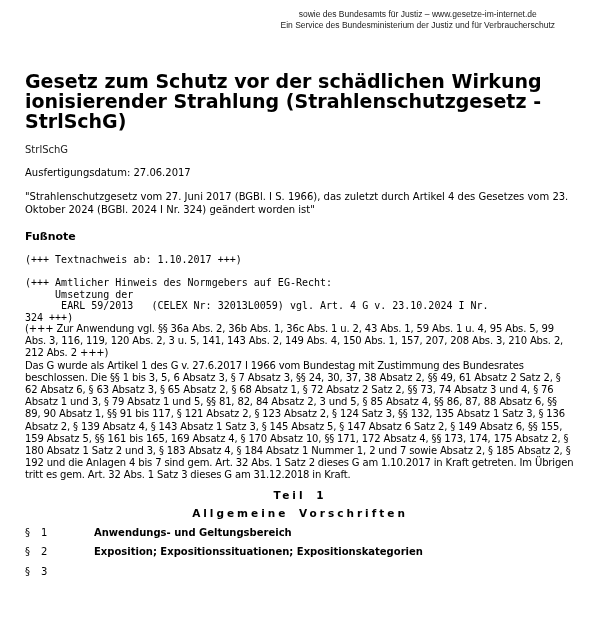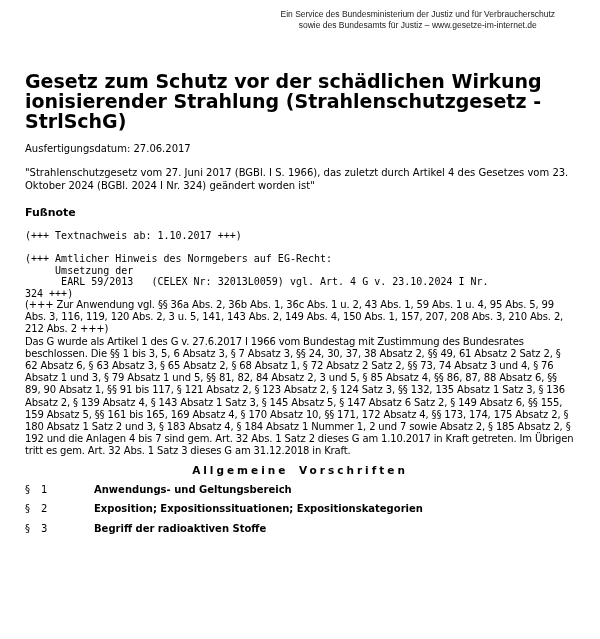--- a/index.html
+++ b/index.html
@@ -65,26 +65,27 @@
   .toc-mark { width: 16px; flex: none; }
   .toc-num { width: 53px; flex: none; }
   .toc-label { flex: 1; font-weight: bold; }
 </style>
 </head>
 <body>
 
 <div class="page">
 
   <div class="service">
+    <div>sowie des Bundesamts für Justiz – www.gesetze-im-internet.de</div>
     <div>Ein Service des Bundesministerium der Justiz und für Verbraucherschutz</div>
-    <div>sowie des Bundesamts für Justiz – www.gesetze-im-internet.de</div>
   </div>
 
   <h1 class="title">Gesetz zum Schutz vor der schädlichen Wirkung ionisierender Strahlung (Strahlenschutzgesetz - StrlSchG)</h1>
 
+  <p class="abbr">StrlSchG</p>
 
   <p class="meta-line">Ausfertigungsdatum: 27.06.2017</p>
 
 
   <p class="quote">"Strahlenschutzgesetz vom 27. Juni 2017 (BGBl. I S. 1966), das zuletzt durch Artikel 4 des Gesetzes vom 23. Oktober 2024 (BGBl. 2024 I Nr. 324) geändert worden ist"</p>
 
 
   <h2 class="section-heading">Fußnote</h2>
 
   <pre class="footnote-pre">(+++ Textnachweis ab: 1.10.2017 +++)
@@ -92,34 +93,34 @@
 (+++ Amtlicher Hinweis des Normgebers auf EG-Recht:
      Umsetzung der
       EARL 59/2013   (CELEX Nr: 32013L0059) vgl. Art. 4 G v. 23.10.2024 I Nr.
 324 +++)</pre>
 
   <p class="note">(+++ Zur Anwendung vgl. §§ 36a Abs. 2, 36b Abs. 1, 36c Abs. 1 u. 2, 43 Abs. 1, 59 Abs. 1 u. 4, 95 Abs. 5, 99 Abs. 3, 116, 119, 120 Abs. 2, 3 u. 5, 141, 143 Abs. 2, 149 Abs. 4, 150 Abs. 1, 157, 207, 208 Abs. 3, 210 Abs. 2, 212 Abs. 2 +++)</p>
 
   <p class="note">Das G wurde als Artikel 1 des G v. 27.6.2017 I 1966 vom Bundestag mit Zustimmung des Bundesrates beschlossen. Die §§ 1 bis 3, 5, 6 Absatz 3, § 7 Absatz 3, §§ 24, 30, 37, 38 Absatz 2, §§ 49, 61 Absatz 2 Satz 2, § 62 Absatz 6, § 63 Absatz 3, § 65 Absatz 2, § 68 Absatz 1, § 72 Absatz 2 Satz 2, §§ 73, 74 Absatz 3 und 4, § 76 Absatz 1 und 3, § 79 Absatz 1 und 5, §§ 81, 82, 84 Absatz 2, 3 und 5, § 85 Absatz 4, §§ 86, 87, 88 Absatz 6, §§ 89, 90 Absatz 1, §§ 91 bis 117, § 121 Absatz 2, § 123 Absatz 2, § 124 Satz 3, §§ 132, 135 Absatz 1 Satz 3, § 136 Absatz 2, § 139 Absatz 4, § 143 Absatz 1 Satz 3, § 145 Absatz 5, § 147 Absatz 6 Satz 2, § 149 Absatz 6, §§ 155, 159 Absatz 5, §§ 161 bis 165, 169 Absatz 4, § 170 Absatz 10, §§ 171, 172 Absatz 4, §§ 173, 174, 175 Absatz 2, § 180 Absatz 1 Satz 2 und 3, § 183 Absatz 4, § 184 Absatz 1 Nummer 1, 2 und 7 sowie Absatz 2, § 185 Absatz 2, § 192 und die Anlagen 4 bis 7 sind gem. Art. 32 Abs. 1 Satz 2 dieses G am 1.10.2017 in Kraft getreten. Im Übrigen tritt es gem. Art. 32 Abs. 1 Satz 3 dieses G am 31.12.2018 in Kraft.</p>
 
 
+  <div class="center-head first">Teil 1</div>
 
   <div class="center-head">Allgemeine Vorschriften</div>
 
   <div class="toc">
     <div class="toc-row">
       <span class="toc-mark">§</span>
       <span class="toc-num">1</span>
       <span class="toc-label">Anwendungs- und Geltungsbereich</span>
     </div>
     <div class="toc-row">
       <span class="toc-mark">§</span>
       <span class="toc-num">2</span>
       <span class="toc-label">Exposition; Expositionssituationen; Expositionskategorien</span>
     </div>
     <div class="toc-row">
       <span class="toc-mark">§</span>
       <span class="toc-num">3</span>
-      <span class="toc-label">Begriff der radioaktiven Stoffe</span>
     </div>
   </div>
 
 </div>
 
 </body></html>

